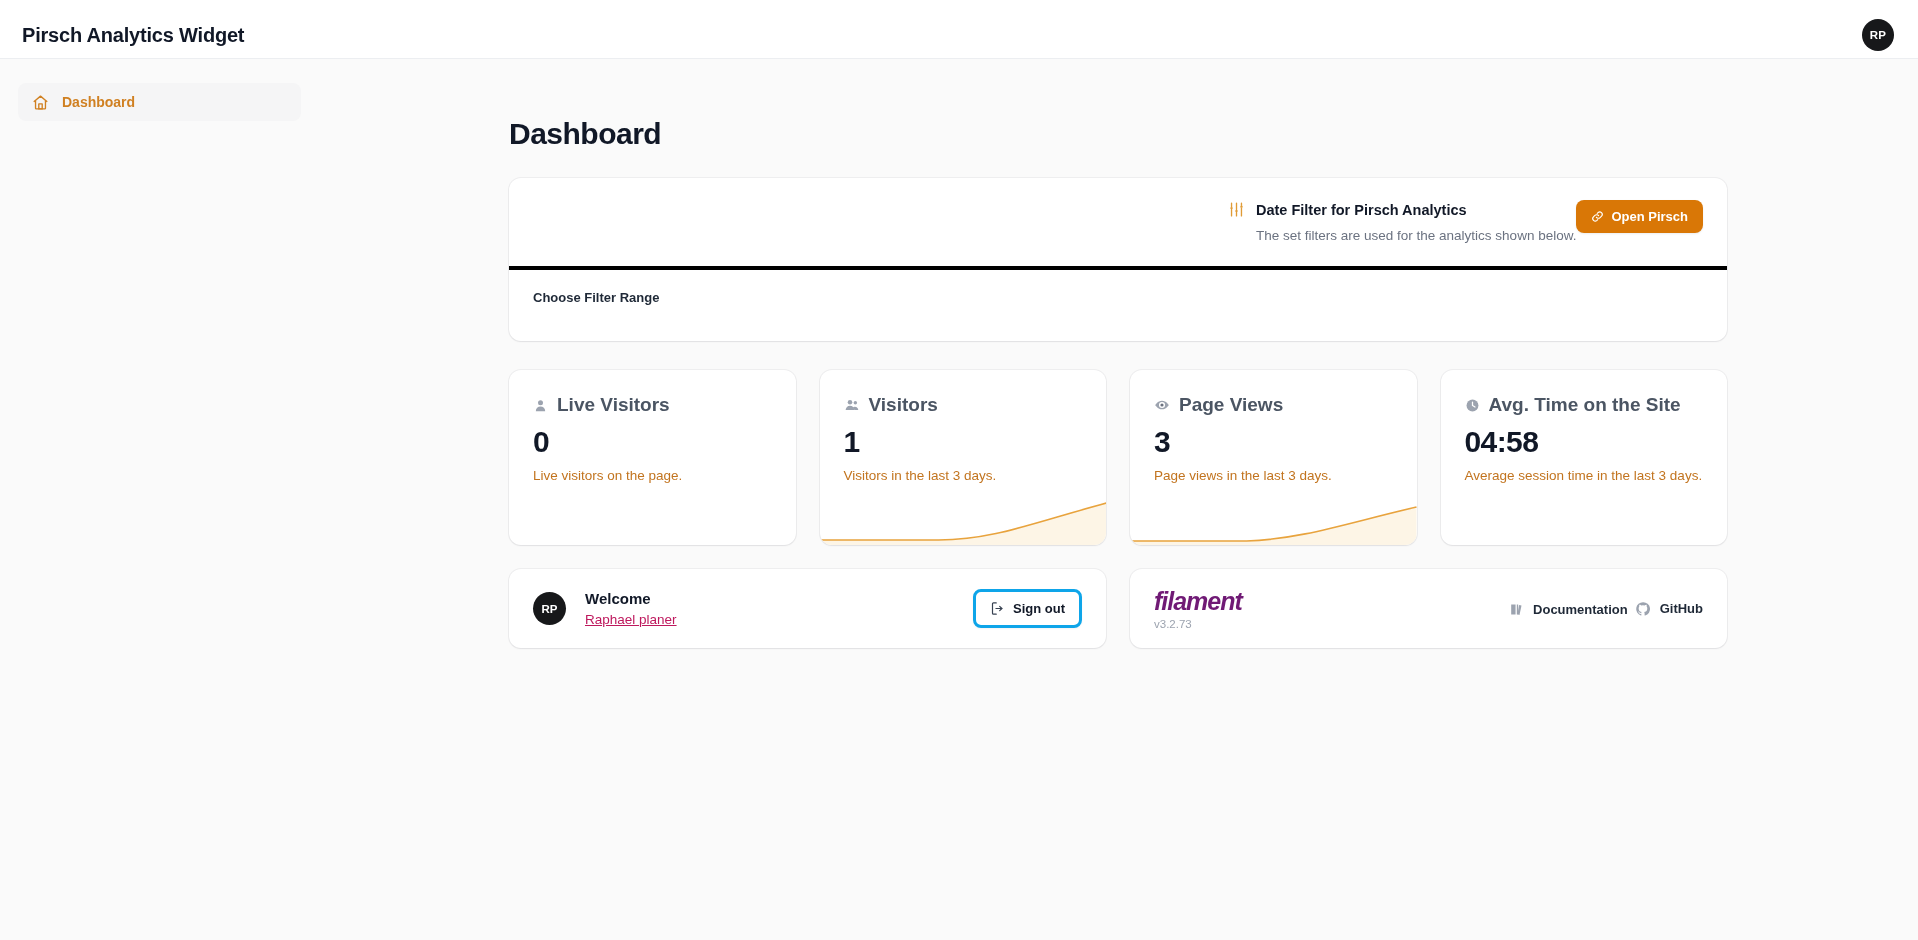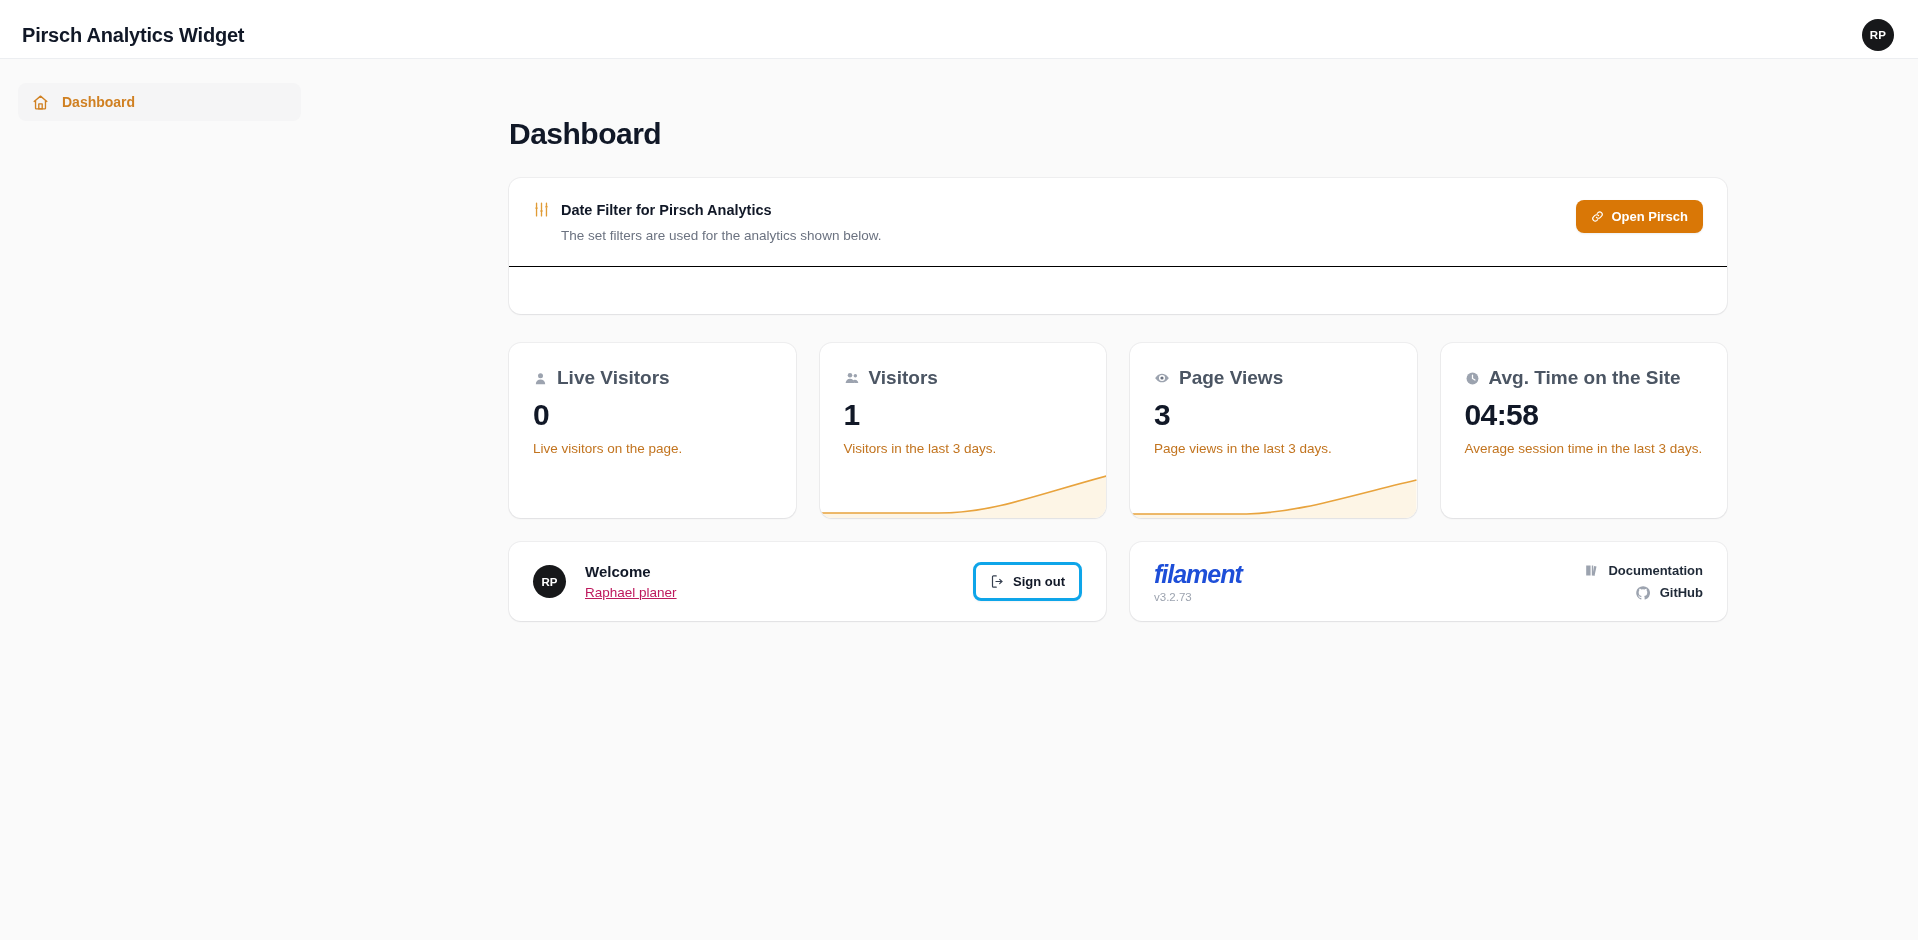--- a/index.html
+++ b/index.html
@@ -87,23 +87,23 @@
     background: #ffffff;
     border-radius: 12px;
     box-shadow: 0 1px 2px rgba(16,24,40,.06), 0 0 0 1px rgba(16,24,40,.05);
   }
 
   
   .filter-card { margin-bottom: 29px; }
   .filter-head {
     display: flex;
     align-items: flex-start;
-    justify-content: space-between;
+    justify-content: flex-end;
     padding: 22px 24px 21px 24px;
-    border-bottom: 1px solid #000000;
+    border-bottom: 4px solid #000000;
   }
   .filter-head-left { display: flex; gap: 11px; align-items: flex-start; }
   .filter-title {
     font-size: 14.5px;
     font-weight: 700;
     color: #111827;
     line-height: 20px;
   }
   .filter-sub {
     font-size: 13.5px;
@@ -254,31 +254,31 @@
     display: flex;
     align-items: center;
     justify-content: space-between;
     padding: 0 24px;
   }
   .filament-logo {
     font-size: 25px;
     font-weight: 700;
     font-style: italic;
     letter-spacing: -1px;
-    color: #1d4ed8;
+    color: #701a75;
     line-height: 26px;
   }
   .filament-ver {
     font-size: 11.5px;
     color: #9ca3af;
     margin-top: 4px;
   }
   .links-col {
     display: flex;
-    flex-direction: column;
+    flex-direction: row;
     align-items: flex-end;
     gap: 7px;
   }
   .link-row {
     display: flex;
     align-items: center;
     gap: 9px;
     font-size: 13px;
     font-weight: 700;
     color: #1f2937;
@@ -335,20 +335,21 @@
               <svg width="13" height="13" viewBox="0 0 24 24" fill="none" stroke="#ffffff" stroke-width="2.1" stroke-linecap="round" stroke-linejoin="round">
                 <path d="M10 13.5a4.5 4.5 0 0 0 6.8.5l2.7-2.7a4.6 4.6 0 0 0-6.5-6.5l-1.5 1.5"></path>
                 <path d="M14 10.5a4.5 4.5 0 0 0-6.8-.5l-2.7 2.7a4.6 4.6 0 0 0 6.5 6.5l1.5-1.5"></path>
               </svg>
             </span>
             <span>Open Pirsch</span>
           </button>
         </div>
 
         <div class="filter-body">
+          <div class="field-label">Choose Filter Range</div>
         </div>
       </section>
 
       <section class="stats-row">
 
         <div class="card stat-card">
           <div class="stat-head">
             <span class="ico">
               <svg width="15" height="15" viewBox="0 0 24 24" fill="#9ca3af">
                 <circle cx="12" cy="7.5" r="4"></circle>

